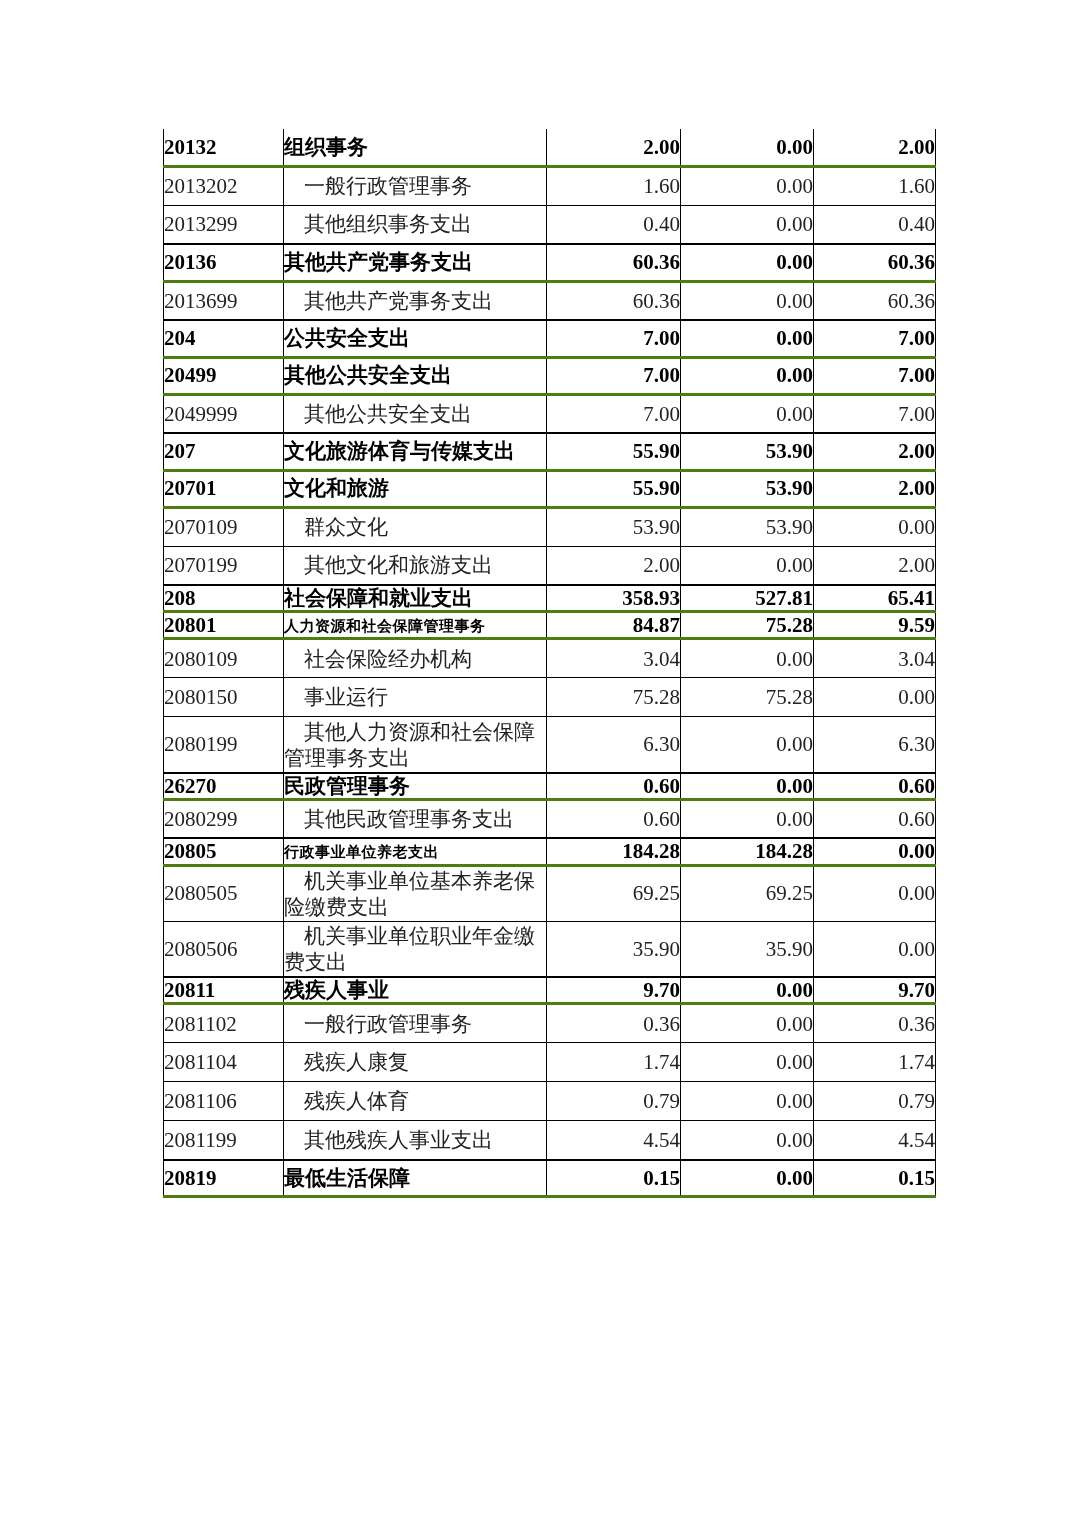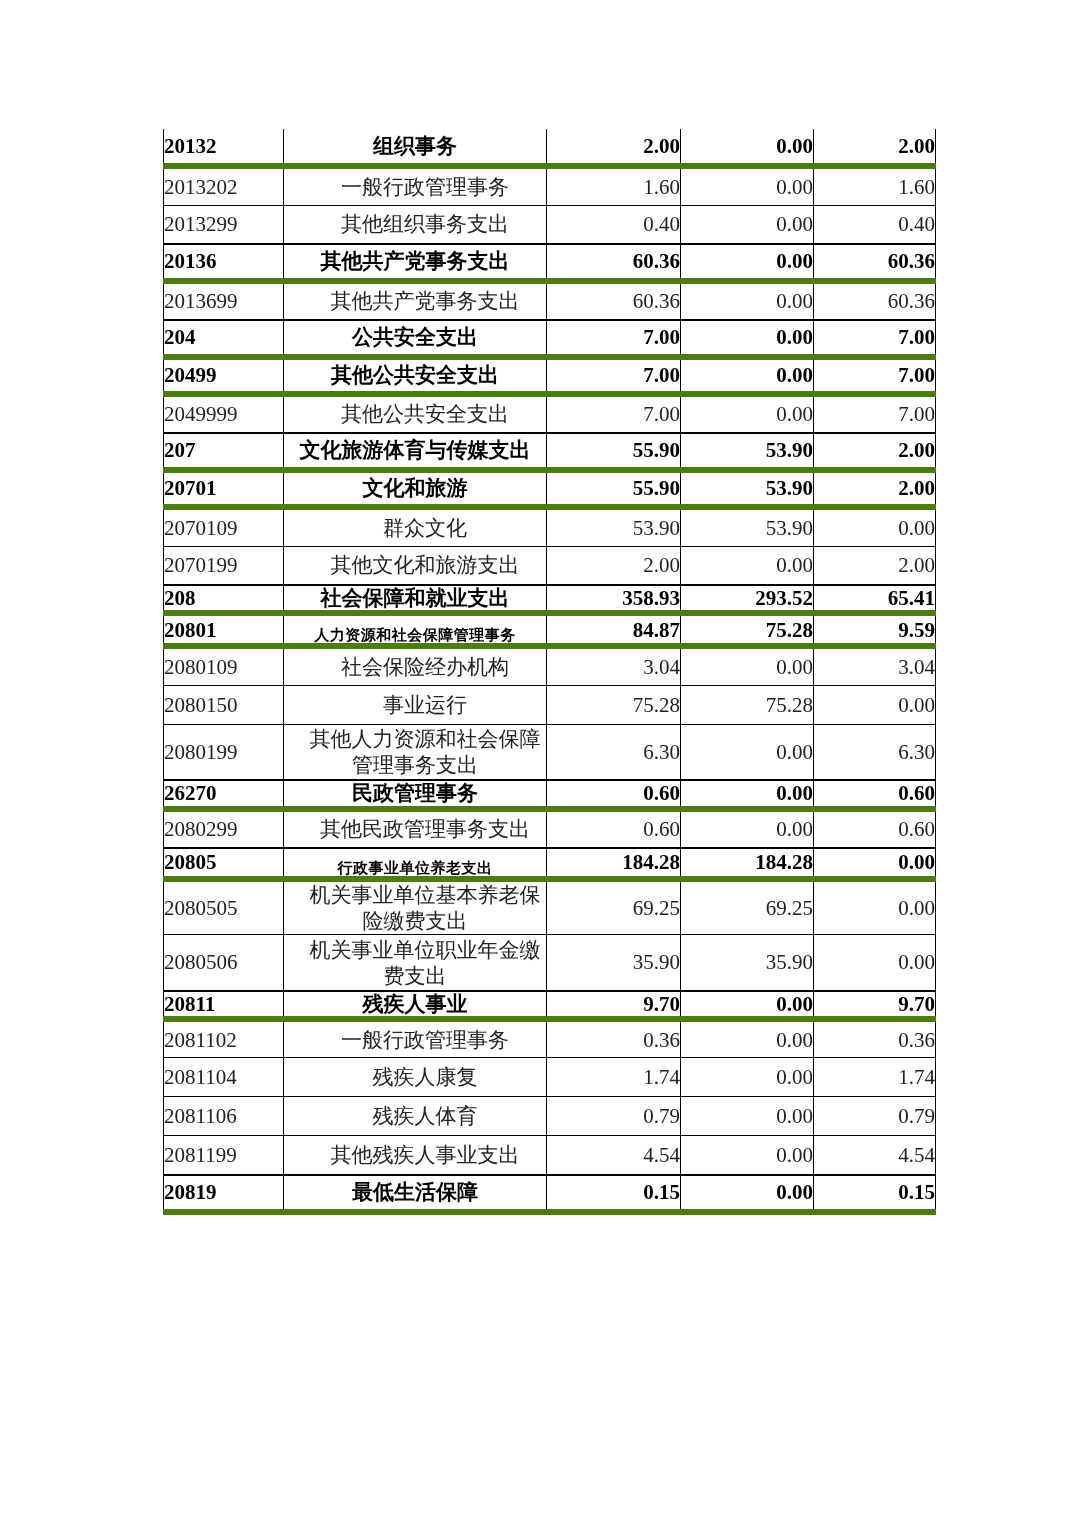--- a/index.html
+++ b/index.html
@@ -33,36 +33,35 @@
     color: #222222;
     font-size: 21px;
     line-height: 1.15;
   }
   tr.item  { height: 39px; }
   tr.wrap  { height: 56px; }
   tr.cat   { height: 37px; }
   tr.compact { height: 14px; }
   tr.cat > td {
     border-top: 2px solid #000000;
-    border-bottom: 6px solid #4d7c0f;
+    border-bottom: 3px solid #4d7c0f;
     font-weight: 700;
     color: #000000;
   }
   tr.first > td { border-top: none; }
   td.code { padding-left: 9px; text-align: left; }
   td.val  { padding-right: 14px; text-align: right; }
-  td.name { padding-left: 5px; padding-right: 4px; font-size: 20px; text-align: center; }
+  td.name { padding-left: 5px; padding-right: 4px; font-size: 20px; }
   tr.cat > td.name { font-family: "Liberation Sans", "DejaVu Sans", sans-serif; }
   .name-line { display: block; }
   .name-line.indent { text-indent: 20px; }
   tr.wrap .name-line { line-height: 26px; }
   tr.condensed > td.name .name-line {
     font-size: 15px;
     letter-spacing: 0.5px;
-    margin-top: 10px;
   }
 </style>
 </head>
 <body>
 
 <div class="page">
   <table class="budget">
     <colgroup>
       <col style="width:120px">
       <col style="width:263px">
@@ -178,21 +177,21 @@
           <td class="val">2.00</td>
           <td class="val">0.00</td>
           <td class="val">2.00</td>
         </tr>
         <tr class="cat compact">
           <td class="code">208</td>
           <td class="name">
             <span class="name-line">社会保障和就业支出</span>
           </td>
           <td class="val">358.93</td>
-          <td class="val">293.52</td>
+          <td class="val">527.81</td>
           <td class="val">65.41</td>
         </tr>
         <tr class="cat compact condensed">
           <td class="code">20801</td>
           <td class="name">
             <span class="name-line">人力资源和社会保障管理事务</span>
           </td>
           <td class="val">84.87</td>
           <td class="val">75.28</td>
           <td class="val">9.59</td>

